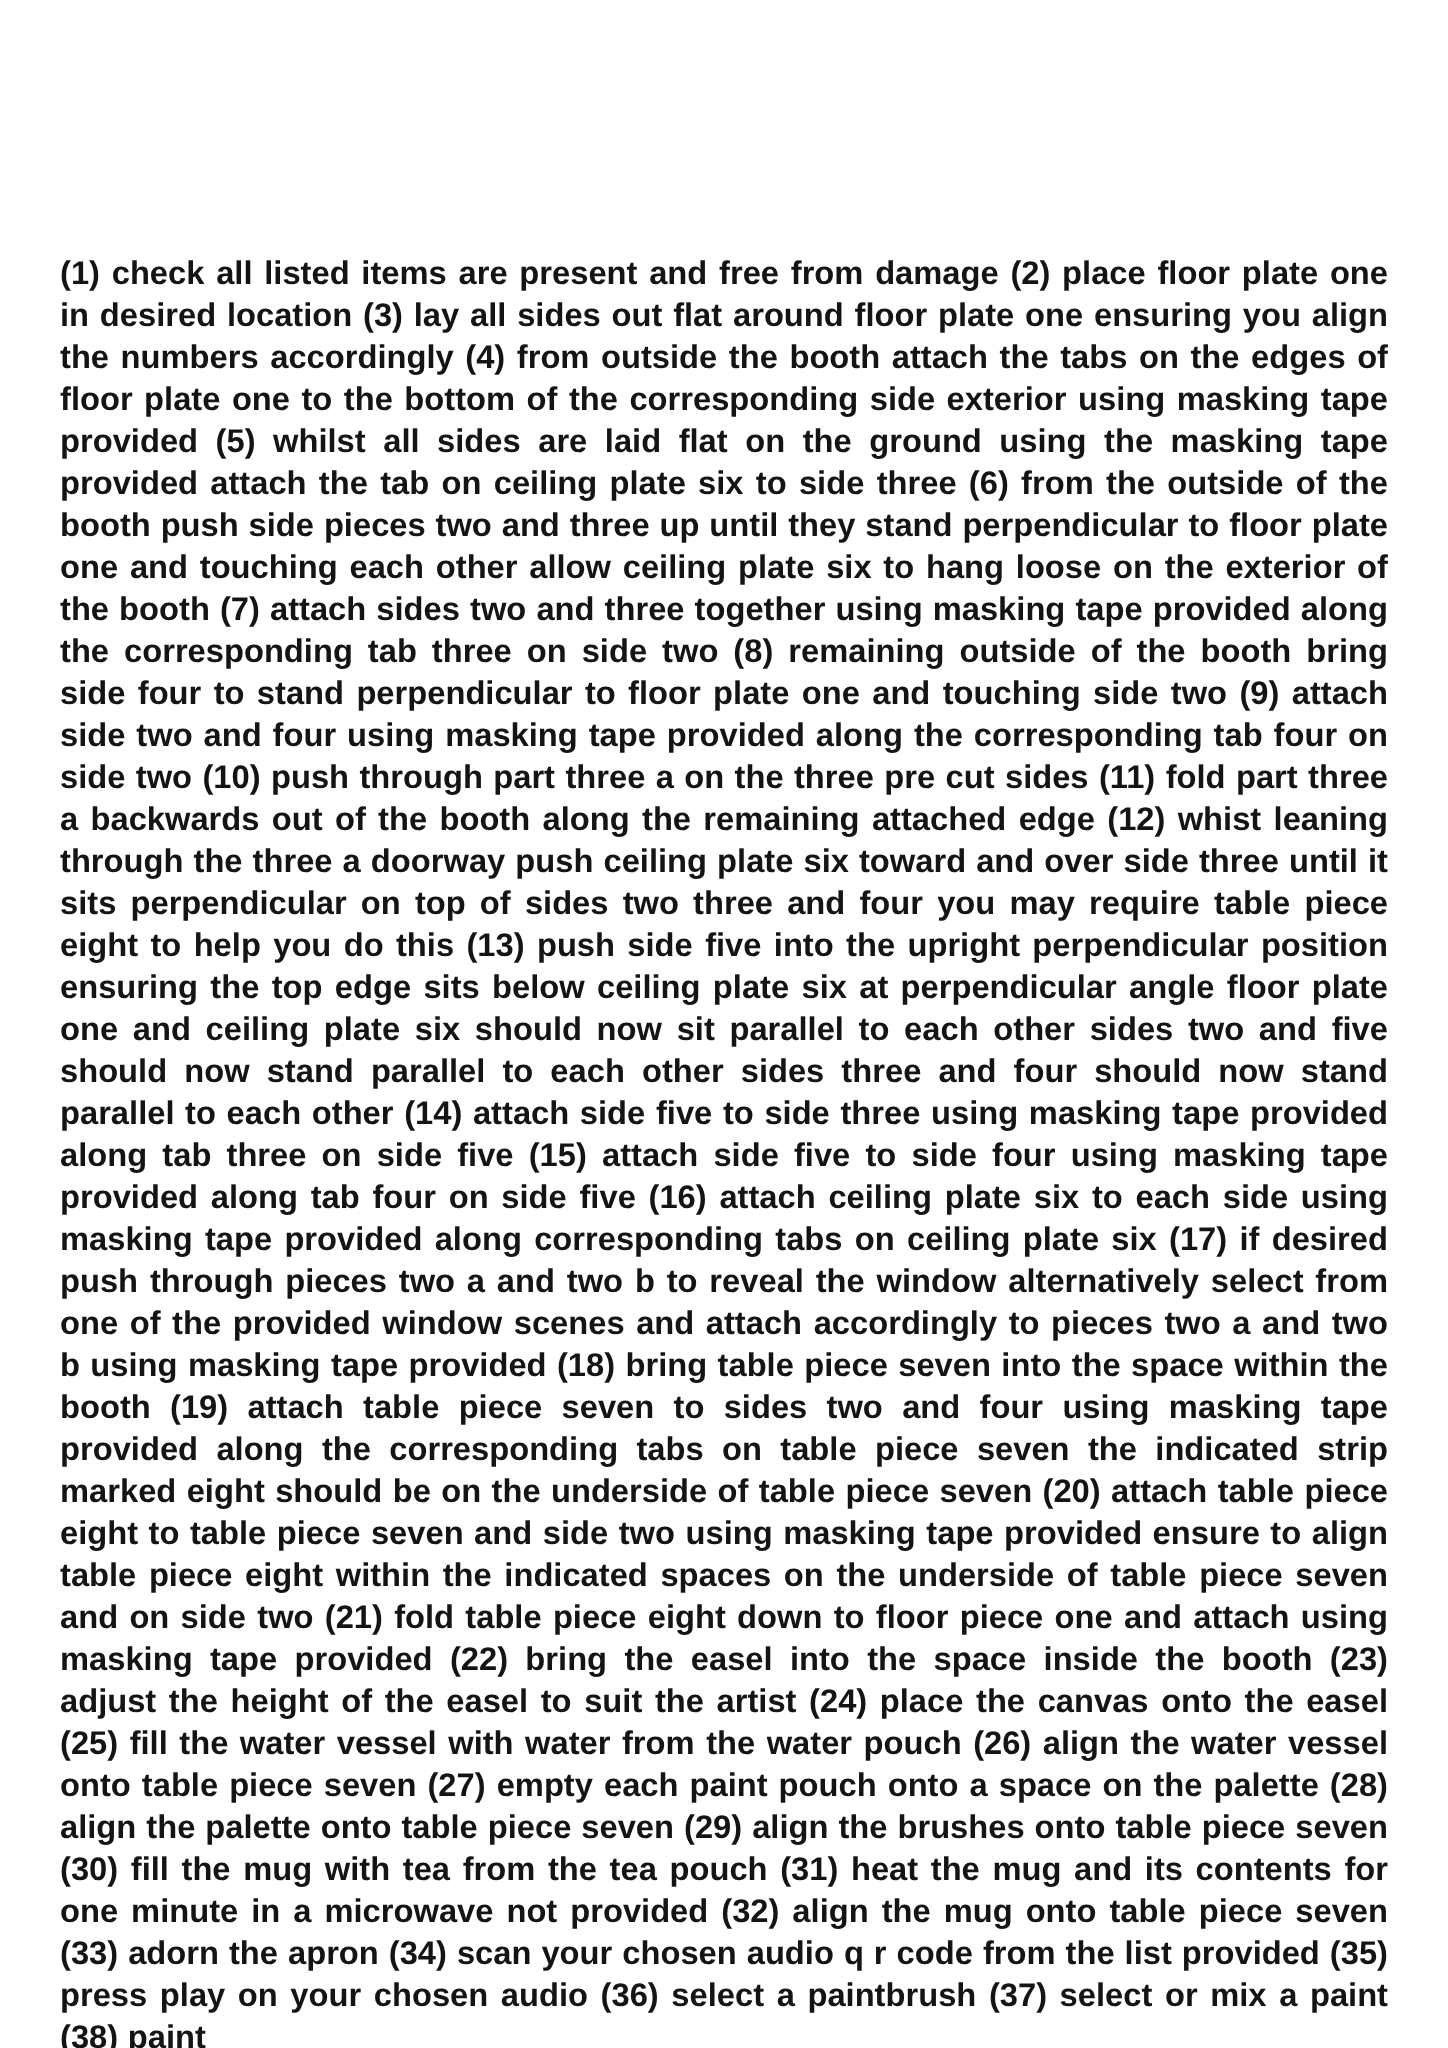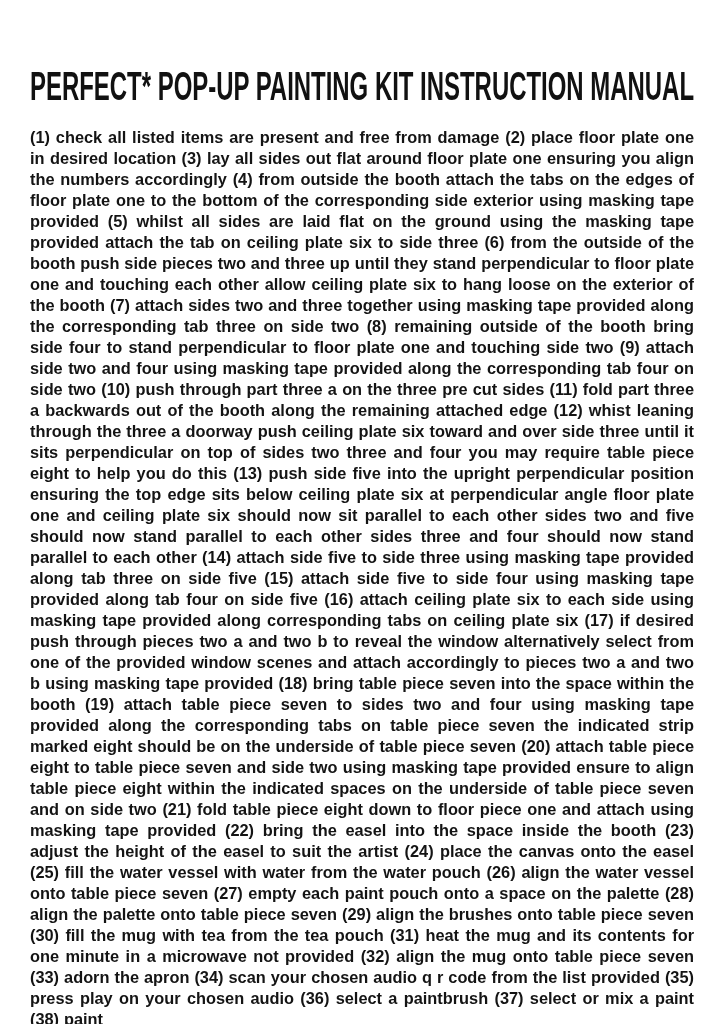--- a/index.html
+++ b/index.html
@@ -43,21 +43,16 @@
     text-align: justify;
     letter-spacing: 0;
     word-spacing: 0.02em;
   }
 </style>
 </head>
 <body>
 
 <div class="page">
 
-  <div class="title-wrap">
-    <svg width="664" height="44" viewBox="0 0 664 44">
-      <text x="0" y="36" font-size="41" textLength="664" lengthAdjust="spacingAndGlyphs">PERFECT* POP-UP PAINTING KIT INSTRUCTION MANUAL</text>
-    </svg>
-  </div>
 
   <p class="body-text">(1) check all listed items are present and free from damage (2) place floor plate one in desired location (3) lay all sides out flat around floor plate one ensuring you align the numbers accordingly (4) from outside the booth attach the tabs on the edges of floor plate one to the bottom of the corresponding side exterior using masking tape provided (5) whilst all sides are laid flat on the ground using the masking tape provided attach the tab on ceiling plate six to side three (6) from the outside of the booth push side pieces two and three up until they stand perpendicular to floor plate one and touching each other allow ceiling plate six to hang loose on the exterior of the booth (7) attach sides two and three together using masking tape provided along the corresponding tab three on side two (8) remaining outside of the booth bring side four to stand perpendicular to floor plate one and touching side two (9) attach side two and four using masking tape provided along the corresponding tab four on side two (10) push through part three a on the three pre cut sides (11) fold part three a backwards out of the booth along the remaining attached edge (12) whist leaning through the three a doorway push ceiling plate six toward and over side three until it sits perpendicular on top of sides two three and four you may require table piece eight to help you do this (13) push side five into the upright perpendicular position ensuring the top edge sits below ceiling plate six at perpendicular angle floor plate one and ceiling plate six should now sit parallel to each other sides two and five should now stand parallel to each other sides three and four should now stand parallel to each other (14) attach side five to side three using masking tape provided along tab three on side five (15) attach side five to side four using masking tape provided along tab four on side five (16) attach ceiling plate six to each side using masking tape provided along corresponding tabs on ceiling plate six (17) if desired push through pieces two a and two b to reveal the window alternatively select from one of the provided window scenes and attach accordingly to pieces two a and two b using masking tape provided (18) bring table piece seven into the space within the booth (19) attach table piece seven to sides two and four using masking tape provided along the corresponding tabs on table piece seven the indicated strip marked eight should be on the underside of table piece seven (20) attach table piece eight to table piece seven and side two using masking tape provided ensure to align table piece eight within the indicated spaces on the underside of table piece seven and on side two (21) fold table piece eight down to floor piece one and attach using masking tape provided (22) bring the easel into the space inside the booth (23) adjust the height of the easel to suit the artist (24) place the canvas onto the easel (25) fill the water vessel with water from the water pouch (26) align the water vessel onto table piece seven (27) empty each paint pouch onto a space on the palette (28) align the palette onto table piece seven (29) align the brushes onto table piece seven (30) fill the mug with tea from the tea pouch (31) heat the mug and its contents for one minute in a microwave not provided (32) align the mug onto table piece seven (33) adorn the apron (34) scan your chosen audio q r code from the list provided (35) press play on your chosen audio (36) select a paintbrush (37) select or mix a paint (38) paint</p>
 
 </div>
 
 </body></html>

